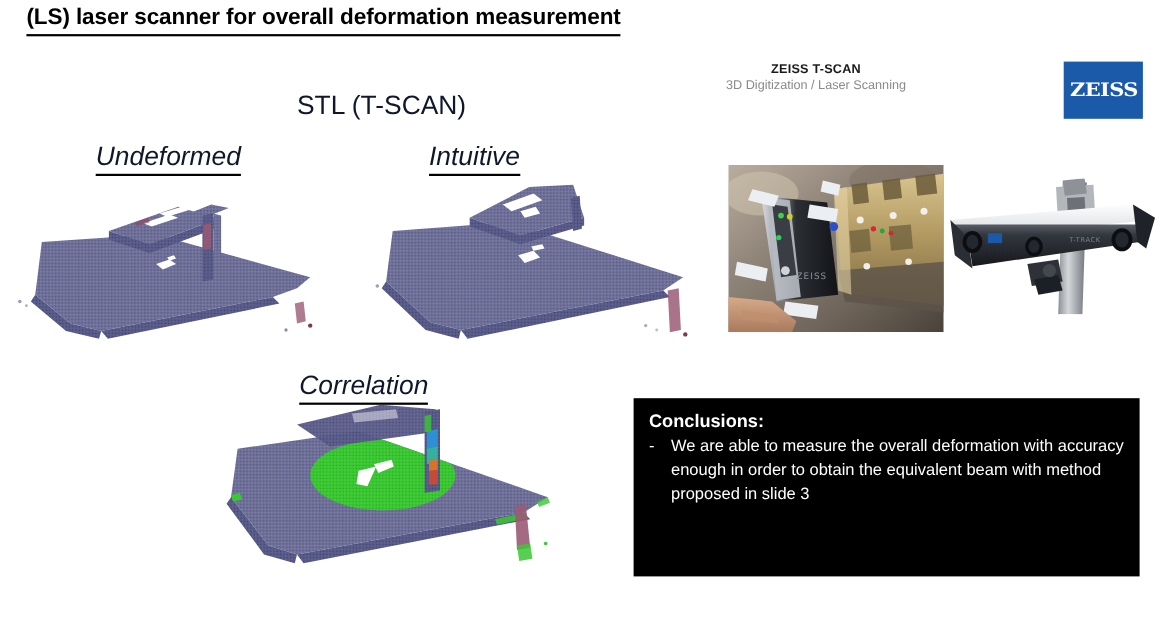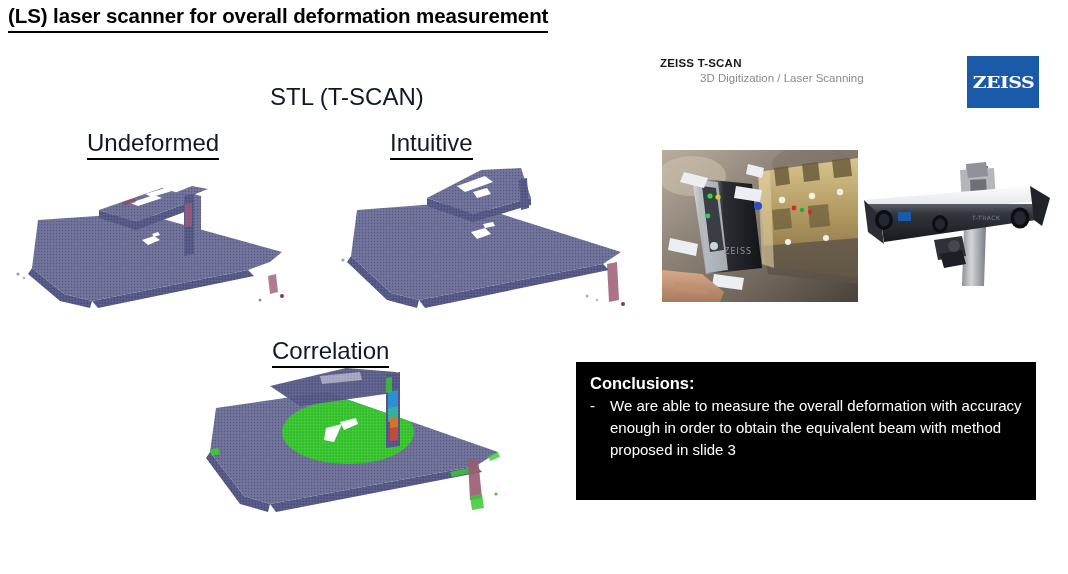--- a/index.html
+++ b/index.html
@@ -10,61 +10,62 @@
     width: 1068px; height: 574px;
     position: relative;
     overflow: hidden;
     font-family: "Liberation Sans", sans-serif;
     color: #000000;
   }
   .abs { position: absolute; }
 
   
   #slide-title {
-    left: 8px; top: 4px;
+    left: 24px; top: 4px;
     font-size: 20.5px;
     font-weight: bold;
     letter-spacing: -0.1px;
     color: #000;
     white-space: nowrap;
     padding-bottom: 3px;
     border-bottom: 2.2px solid #000;
   }
 
   
   .section-label {
     font-size: 24px;
     color: #0f172a;
     white-space: nowrap;
   }
   .underlined {
     border-bottom: 2.2px solid #000;
     padding-bottom: 1px;
+    font-style: italic;
   }
   #label-stl      { left: 270px; top: 83px; }
   #label-undef    { left: 87px;  top: 129px; }
   #label-def      { left: 390px; top: 129px; }
   #label-corr     { left: 272px; top: 337px; }
 
   
   .scene { overflow: hidden; }
   .cloud-svg { display:block; width:100%; height:100%; }
 
   #scene-undeformed { left: 2px;   top: 158px; width: 330px; height: 155px; }
   #scene-deformed   { left: 335px; top: 160px; width: 320px; height: 152px; }
   #scene-correlation{ left: 200px; top: 368px; width: 320px; height: 152px; }
 
   
   #zeiss-header { left: 660px; top: 56px; width: 300px; }
   #zeiss-line-1 {
     font-size: 11.5px; font-weight: bold; color: #1a1a1a;
-    letter-spacing: 0.2px; line-height: 15px;
+    letter-spacing: 0.2px; line-height: 15px; margin-left: 41px;
   }
   #zeiss-line-2 {
-    font-size: 11.5px; color: #8a8a8a; line-height: 15.5px; margin-left: 40px;
+    font-size: 11.5px; color: #8a8a8a; line-height: 15.5px;
   }
   #zeiss-line-3 {
     font-size: 11.5px; color: #2b2b2b; line-height: 15.5px;
   }
   #zeiss-logo {
     left: 967px; top: 56px; width: 72px; height: 52px;
     background: #1b5aa8;
     display: flex; align-items: center; justify-content: center;
   }
   #zeiss-logo-text {
@@ -74,21 +75,21 @@
     font-family: "DejaVu Serif", serif;
   }
 
   
   .photo { overflow: hidden; }
   #photo-handheld { left: 662px; top: 150px; width: 196px; height: 152px; }
   #photo-tracker  { left: 862px; top: 162px; width: 196px; height: 124px; }
 
   
   #conclusions-box {
-    left: 576px; top: 362px; width: 460px; height: 138px;
+    left: 576px; top: 362px; width: 460px; height: 162px;
     background: #000000;
     color: #ffffff;
     box-sizing: border-box;
     padding: 10px 14px 0 14px;
   }
   #conclusions-heading {
     font-size: 16.5px; font-weight: bold; line-height: 22px;
     margin-bottom: 1px;
   }
   .conclusion-item {

